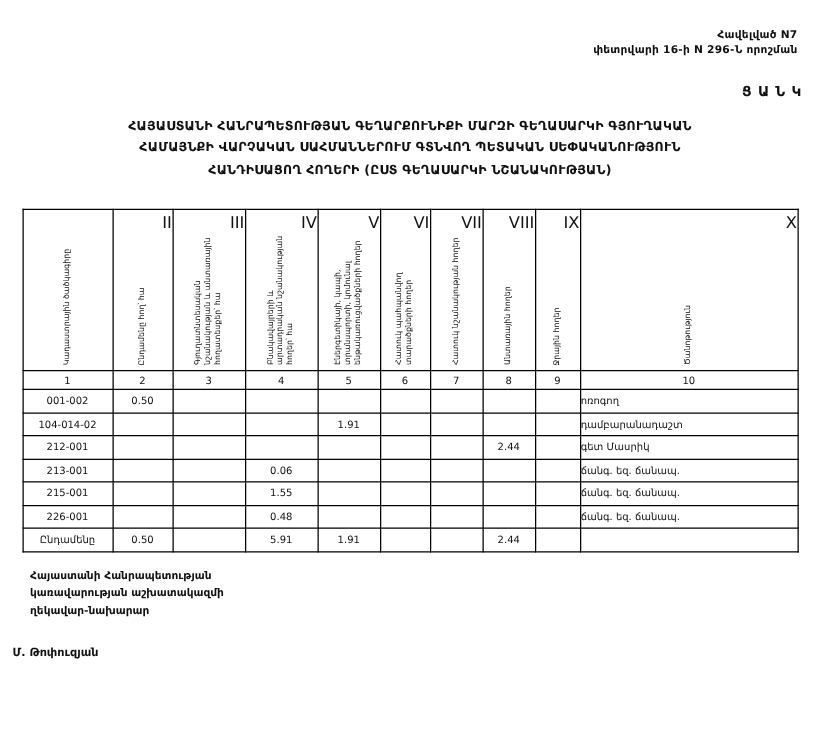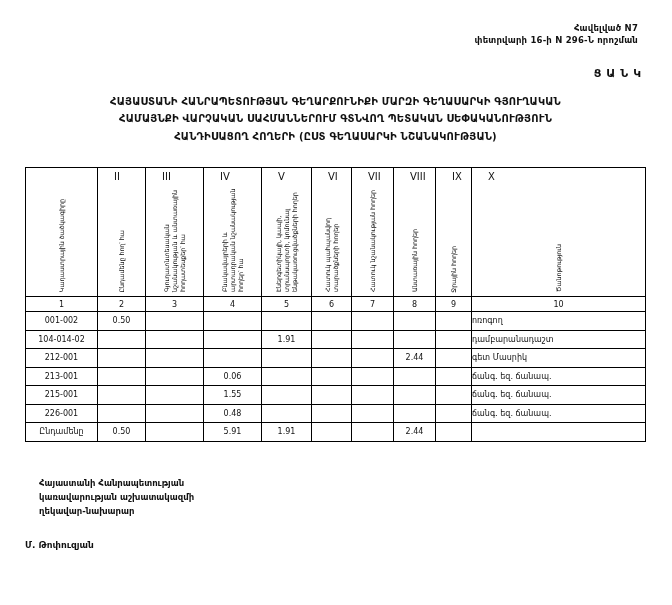--- a/index.html
+++ b/index.html
@@ -11,21 +11,21 @@
     width: 672px;
     height: 605px;
     font-family: "DejaVu Sans", sans-serif;
     color: #111;
     position: relative;
     overflow: hidden;
   }
   .page {
     position: absolute;
     inset: 0;
-    padding: 18px 26px 10px 25px;
+    padding: 18px 26px 10px 10px;
     box-sizing: border-box;
   }
 
   
   .doc-header {
     text-align: right;
     font-size: 8.5px;
     line-height: 1.45;
     margin-top: 4px;
     margin-right: 8px;
@@ -68,24 +68,24 @@
   
   .hdr-row td {
     height: 128px;
     vertical-align: bottom;
     text-align: center;
     position: relative;
   }
   .hdr-num {
     position: absolute;
     top: 3px;
-    left: 16px;
+    left: 2px;
     right: 0;
-    text-align: left;
-    font-size: 10px;
+    text-align: right;
+    font-size: 13px;
   }
   .vert {
     writing-mode: vertical-rl;
     transform: rotate(180deg);
     font-size: 6.3px;
     line-height: 1.25;
     margin: 0 auto 4px auto;
     max-height: 108px;
     text-align: left;
     white-space: pre-line;
@@ -108,21 +108,21 @@
 
   .totalrow td {
     height: 17.5px;
     font-size: 8px;
     text-align: center;
   }
   .totalrow .c-code { text-align: center; }
 
   
   .footer {
-    margin-top: 34px;
+    margin-top: 12px;
     font-size: 8.5px;
     line-height: 1.65;
     font-weight: bold;
     padding-left: 14px;
   }
   .signature {
     margin-top: 22px;
     text-align: left;
     font-size: 9px;
     font-weight: bold;

